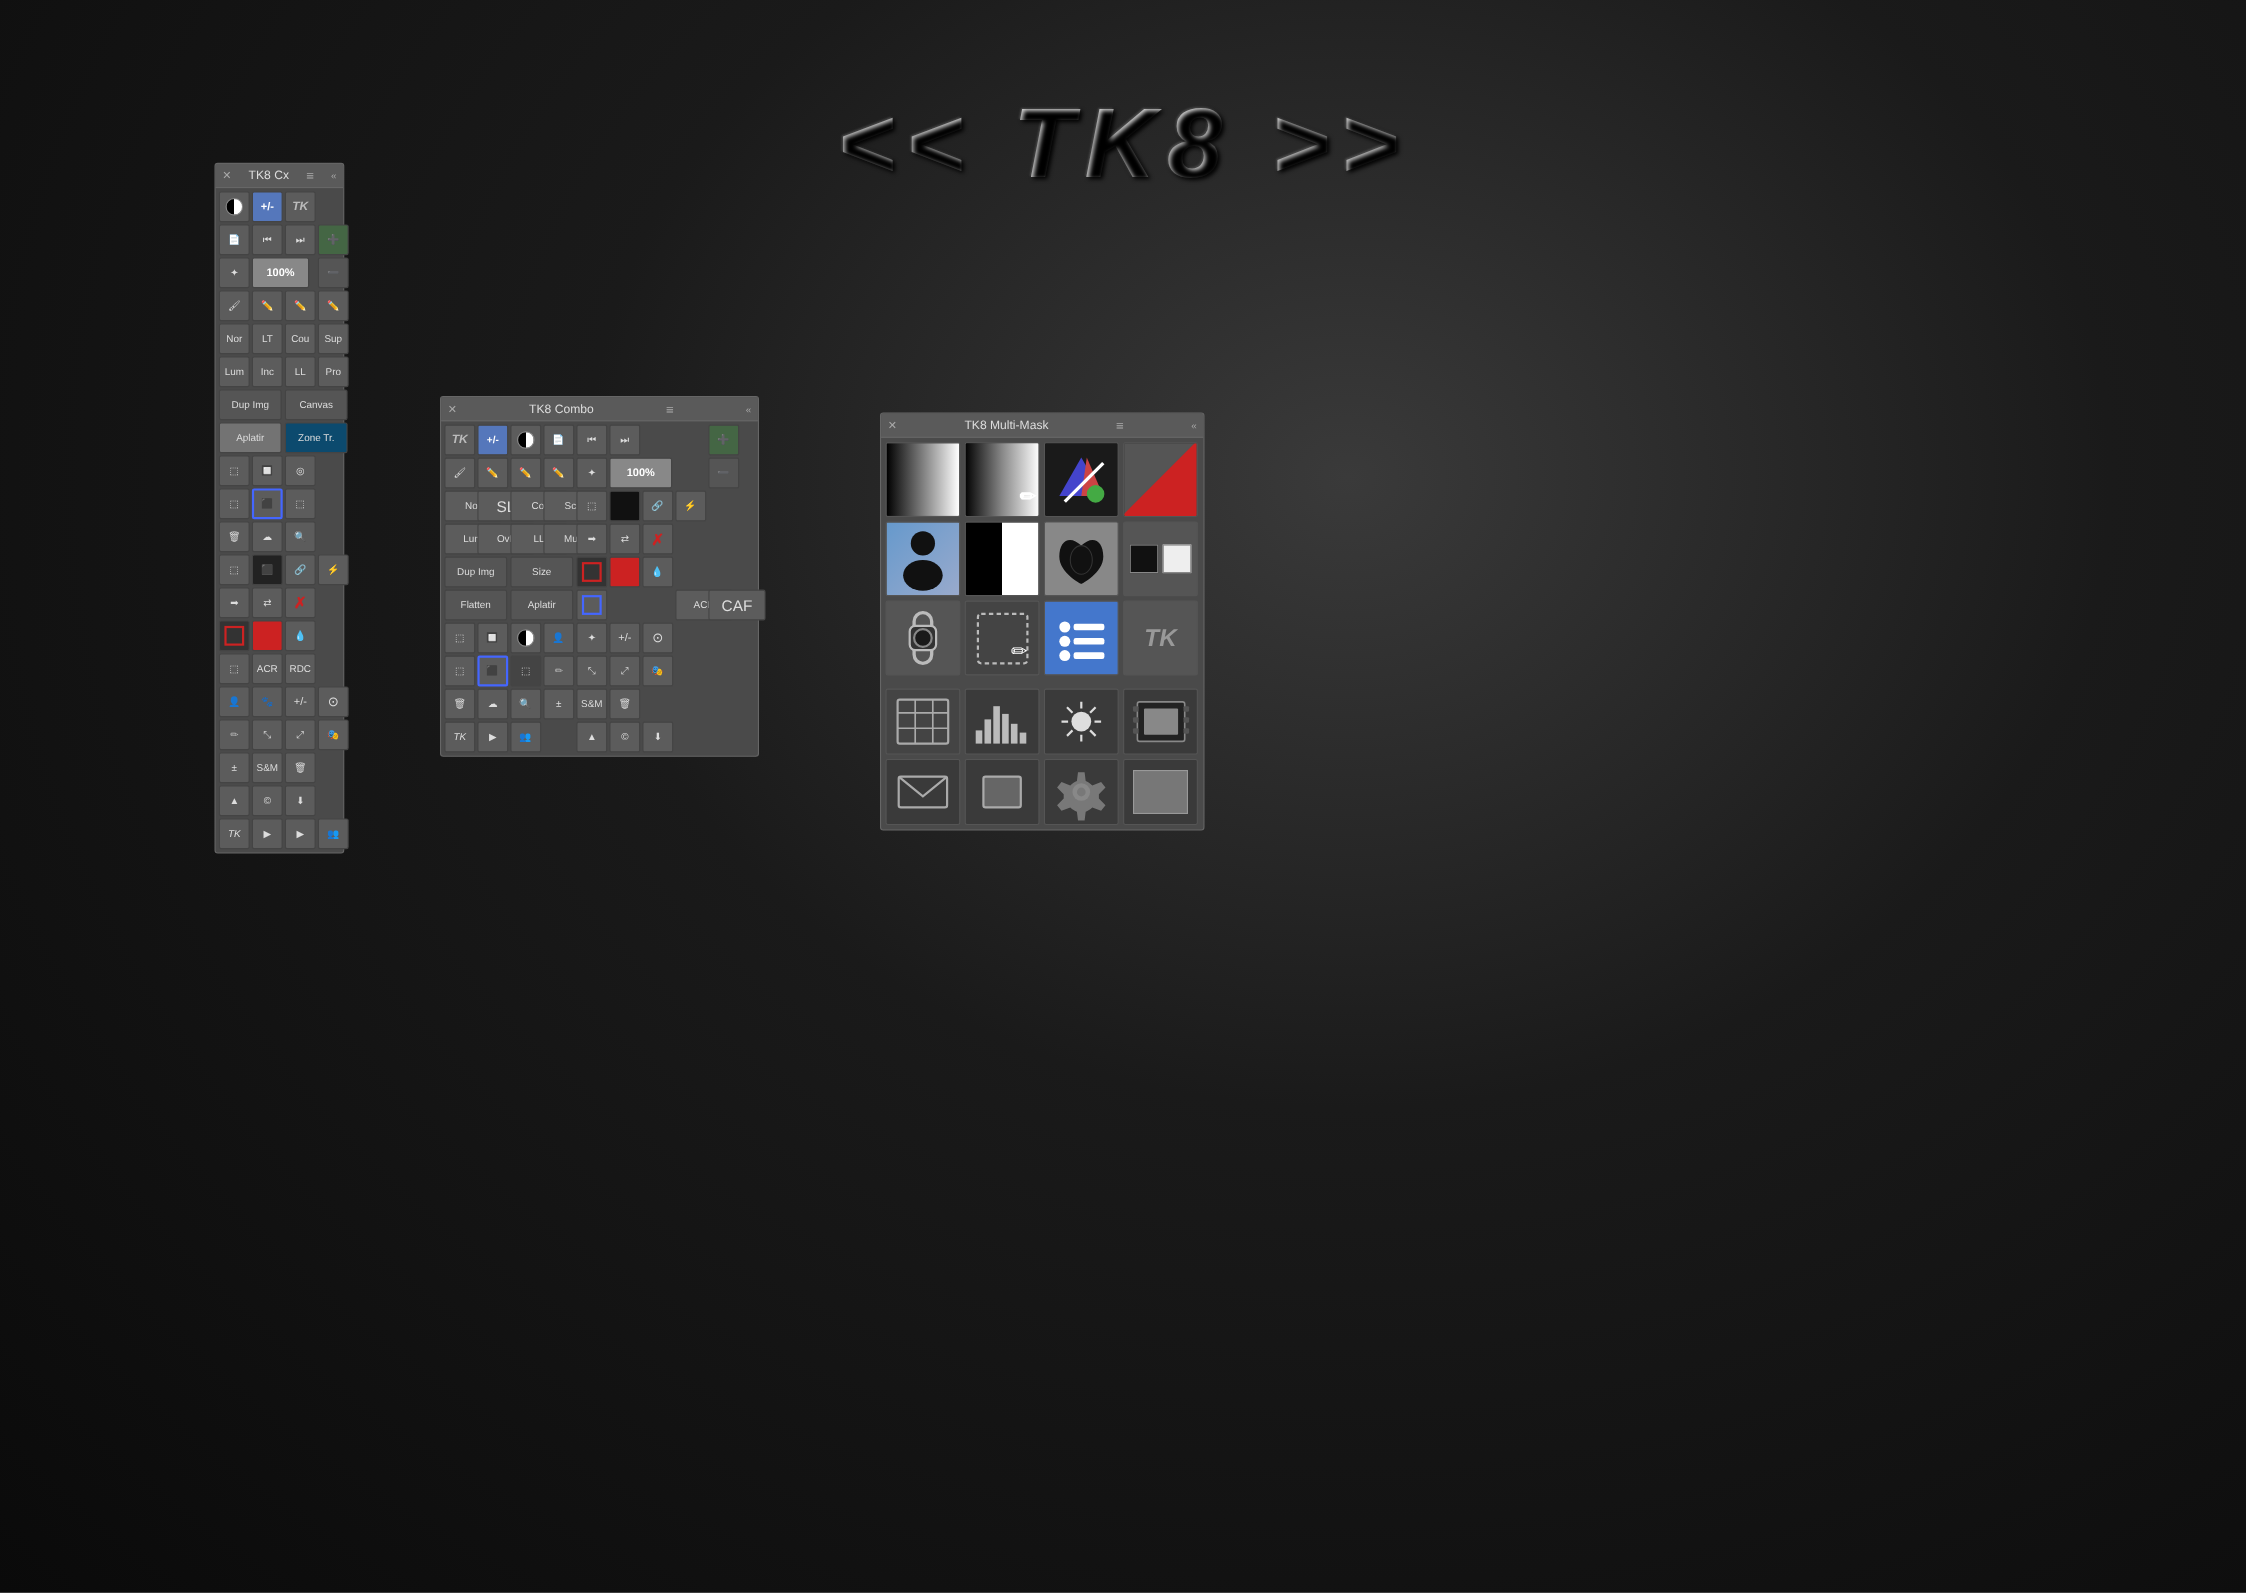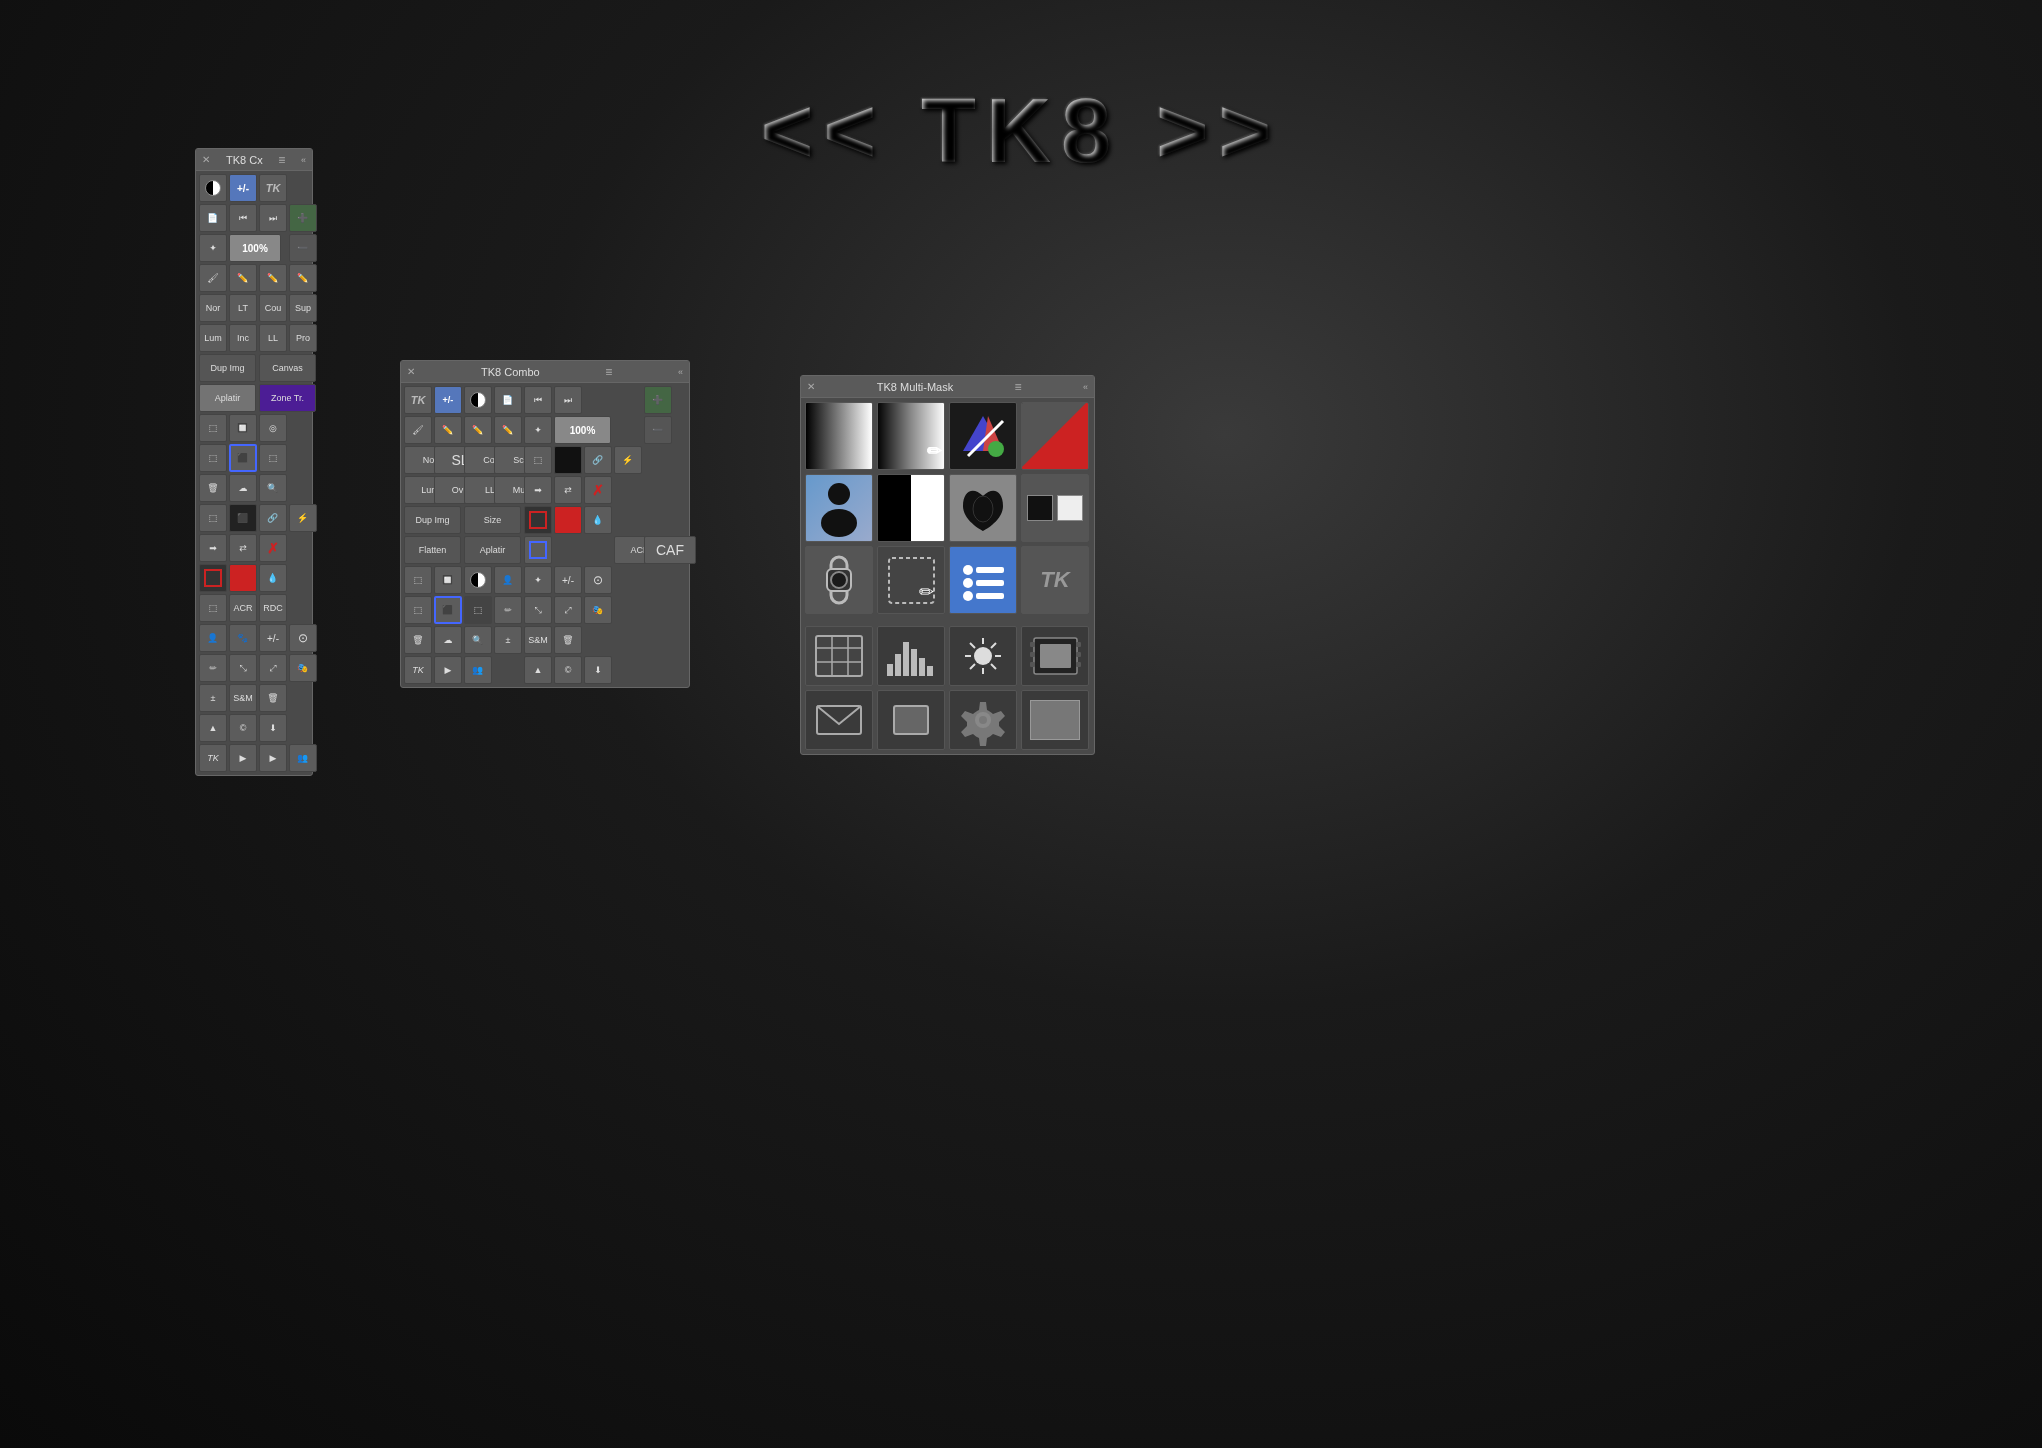--- a/index.html
+++ b/index.html
@@ -12,20 +12,21 @@
       position: relative;
     }
 
     
     .main-title {
       position: absolute;
       top: 80px;
       left: 50%;
       transform: translateX(-50%);
       font-size: 90px;
+      font-style: italic;
       color: #ccc;
       font-weight: bold;
       text-shadow: 2px 2px 4px #000, -1px -1px 2px #fff3;
       letter-spacing: 10px;
       white-space: nowrap;
       background: linear-gradient(180deg, #e0e0e0, #a0a0a0, #e0e0e0);
       -webkit-background-clip: text;
       -webkit-text-fill-color: transparent;
     }
 
@@ -202,21 +203,21 @@
 
     <div class="btn btn-text" style="width:28px;font-size:9px;">Lum</div>
     <div class="btn btn-text" style="width:28px;font-size:9px;">Inc</div>
     <div class="btn btn-text" style="width:28px;font-size:9px;">LL</div>
     <div class="btn btn-text" style="width:28px;font-size:9px;">Pro</div>
 
     <div class="btn" style="width:57px;grid-column:span 2;font-size:9px;background:#555;">Dup Img</div>
     <div class="btn" style="width:57px;grid-column:span 2;font-size:9px;background:#555;">Canvas</div>
 
     <div class="btn" style="width:57px;grid-column:span 2;font-size:9px;background:#737373;">Aplatir</div>
-    <div class="btn" style="width:57px;grid-column:span 2;font-size:9px;background:#4c1d95;">Zone Tr.</div>
+    <div class="btn" style="width:57px;grid-column:span 2;font-size:9px;background:#0c4a6e;">Zone Tr.</div>
 
     <div class="btn">⬚</div>
     <div class="btn">🔲</div>
     <div class="btn">◎</div>
     <div class="btn" style="background:transparent;border-color:transparent;"></div>
 
     <div class="btn">⬚</div>
     <div class="btn btn-blue-border">⬛</div>
     <div class="btn">⬚</div>
     <div class="btn" style="background:transparent;border-color:transparent;"></div>

